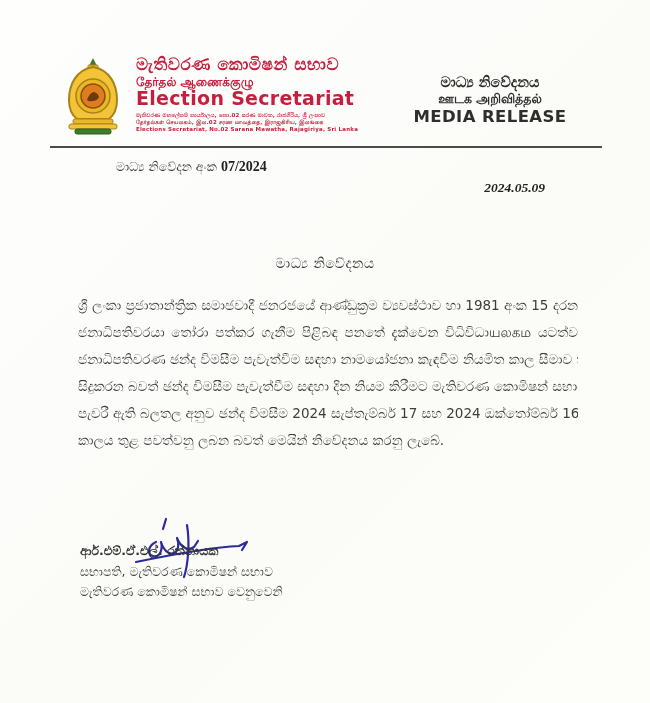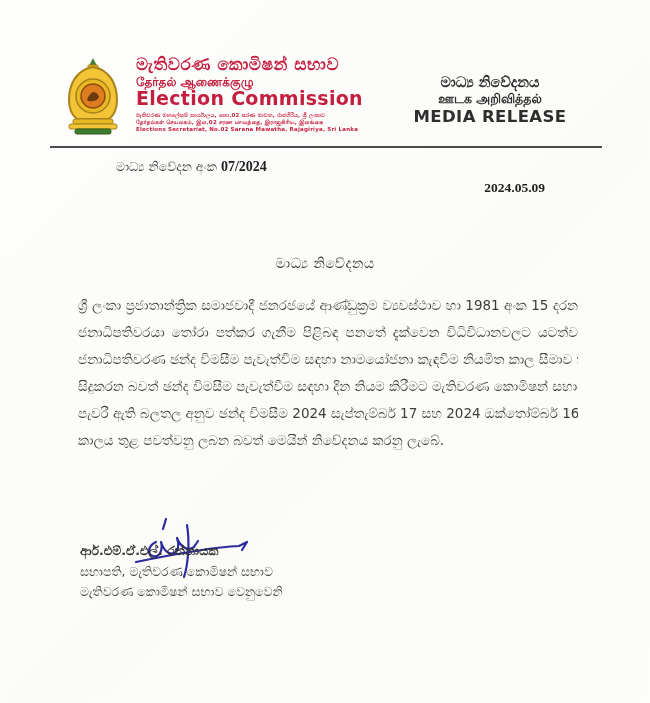--- a/index.html
+++ b/index.html
@@ -44,21 +44,21 @@
   .release-no{
     position:absolute;left:80px;top:159px;font-size:12.5px;color:#333;margin-left:36px;
   }
   .release-no .num{
     font-family:"Liberation Serif","DejaVu Serif",serif;
     font-weight:bold;font-size:14px;color:#222;
   }
   .date{
     position:absolute;right:105px;top:180px;
     font-family:"Liberation Serif","DejaVu Serif",serif;
-    font-weight:bold;font-size:13.5px;color:#222;
+    font-weight:bold;font-size:13.5px;color:#222;font-style:italic;
   }
 
   
   .doc-heading{
     position:absolute;left:0;right:0;top:255px;
     text-align:center;font-size:14px;color:#333;letter-spacing:.5px;
   }
   .doc-body{
     position:absolute;left:78px;right:72px;top:292px;
     font-size:13.5px;color:#3d3d3d;
@@ -92,21 +92,21 @@
     <path d="M30 44 q3 -8 7 -8 q4 1 5 5 q-2 4 -6 4 q-4 1 -6 -1 Z" fill="#6e3a0c"></path>
 
     <rect x="16" y="63" width="40" height="5" rx="2" fill="#e9b824" stroke="#a8821a" stroke-width="1"></rect>
     <rect x="12" y="68" width="48" height="5" rx="2" fill="#f2c436" stroke="#a8821a" stroke-width="1"></rect>
     <rect x="18" y="73" width="36" height="5" rx="2" fill="#3f7d2c" stroke="#2c5a1e" stroke-width="1"></rect>
   </svg>
 
   <div class="logo-text">
     <div class="logo-title-si brand">මැතිවරණ කොමිෂන් සභාව</div>
     <div class="logo-title-ta brand">தேர்தல் ஆணைக்குழு</div>
-    <div class="logo-title-en brand">Election Commission</div>
+    <div class="logo-title-en brand">Election Secretariat</div>
     <div class="logo-address brand">
       <div>මැතිවරණ මහලේකම් කාර්යාලය, නො.02 සරණ මාවත, රාජගිරිය, ශ්‍රී ලංකාව</div>
       <div>தேர்தல்கள் செயலகம், இல.02 சரண மாவத்தை, இராஜகிரிய, இலங்கை</div>
       <div>Elections Secretariat, No.02 Sarana Mawatha, Rajagiriya, Sri Lanka</div>
     </div>
   </div>
 
   <div class="release-block">
     <div class="release-si">මාධ්‍ය නිවේදනය</div>
     <div class="release-ta">ஊடக அறிவித்தல்</div>
@@ -118,21 +118,21 @@
   <div class="release-no">
     <span>මාධ්‍ය නිවේදන අංක</span>
     <span class="num">07/2024</span>
   </div>
   <div class="date">2024.05.09</div>
 
   <div class="doc-heading">මාධ්‍ය නිවේදනය</div>
 
   <div class="doc-body">
     <div class="doc-line">ශ්‍රී ලංකා ප්‍රජාතාන්ත්‍රික සමාජවාදී ජනරජයේ ආණ්ඩුක්‍රම ව්‍යවස්ථාව හා 1981 අංක 15 දරන</div>
-    <div class="doc-line">ජනාධිපතිවරයා තෝරා පත්කර ගැනීම පිළිබඳ පනතේ දැක්වෙන විධිවිධානවලට යටත්ව</div>
+    <div class="doc-line">ජනාධිපතිවරයා තෝරා පත්කර ගැනීම පිළිබඳ පනතේ දැක්වෙන විධිවිධාயலகம යටත්ව</div>
     <div class="doc-line">ජනාධිපතිවරණ ඡන්ද විමසීම පැවැත්වීම සඳහා නාමයෝජනා කැඳවීම නියමිත කාල සීමාව තුළ දී</div>
     <div class="doc-line">සිදුකරන බවත්  ඡන්ද විමසීම පැවැත්වීම සඳහා දින නියම කිරීමට මැතිවරණ කොමිෂන් සභාව වෙත</div>
     <div class="doc-line">පැවරී ඇති බලතල අනුව ඡන්ද විමසීම 2024 සැප්තැම්බර් 17 සහ 2024 ඔක්තෝම්බර් 16 දින අතර</div>
     <div class="doc-line last">කාලය තුළ පවත්වනු ලබන බවත්  මෙයින් නිවේදනය කරනු ලැබේ.</div>
   </div>
 
   <svg class="signature-svg" viewBox="0 0 126 64" xmlns="http://www.w3.org/2000/svg" fill="none" stroke="#2c2c9e" stroke-width="2.2" stroke-linecap="round" stroke-linejoin="round">
     <path d="M33 3 l-3 10"></path>
     <path d="M23 26 c-7 3 -10 12 -3 14 c7 2 10 -7 8 -14 c3 9 8 13 13 11 c5 -2 5 -10 3 -15 c4 10 11 13 17 9 l4 -6"></path>
     <path d="M3 46 C42 38 82 31 106 30 l8 -4 l-5 8"></path>

